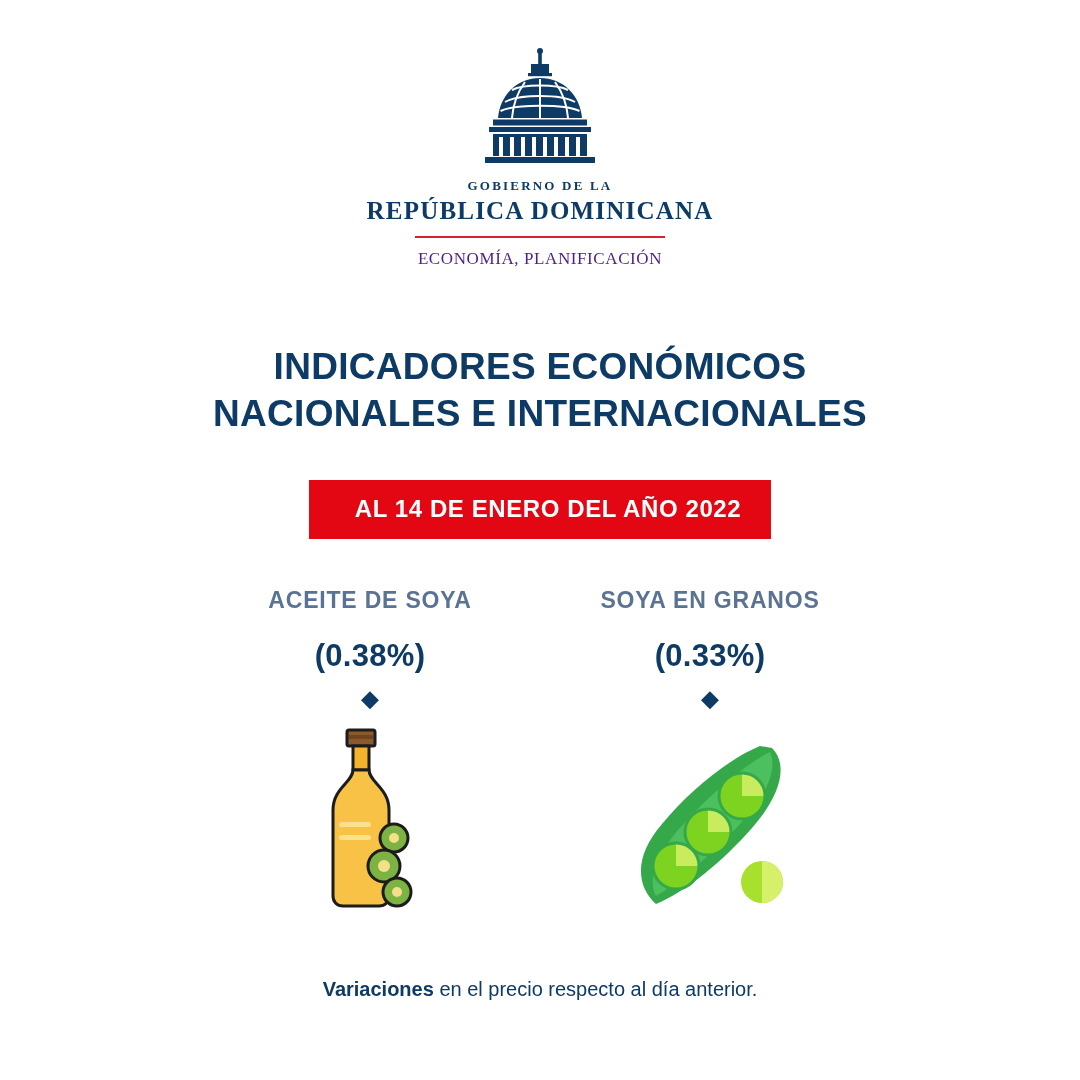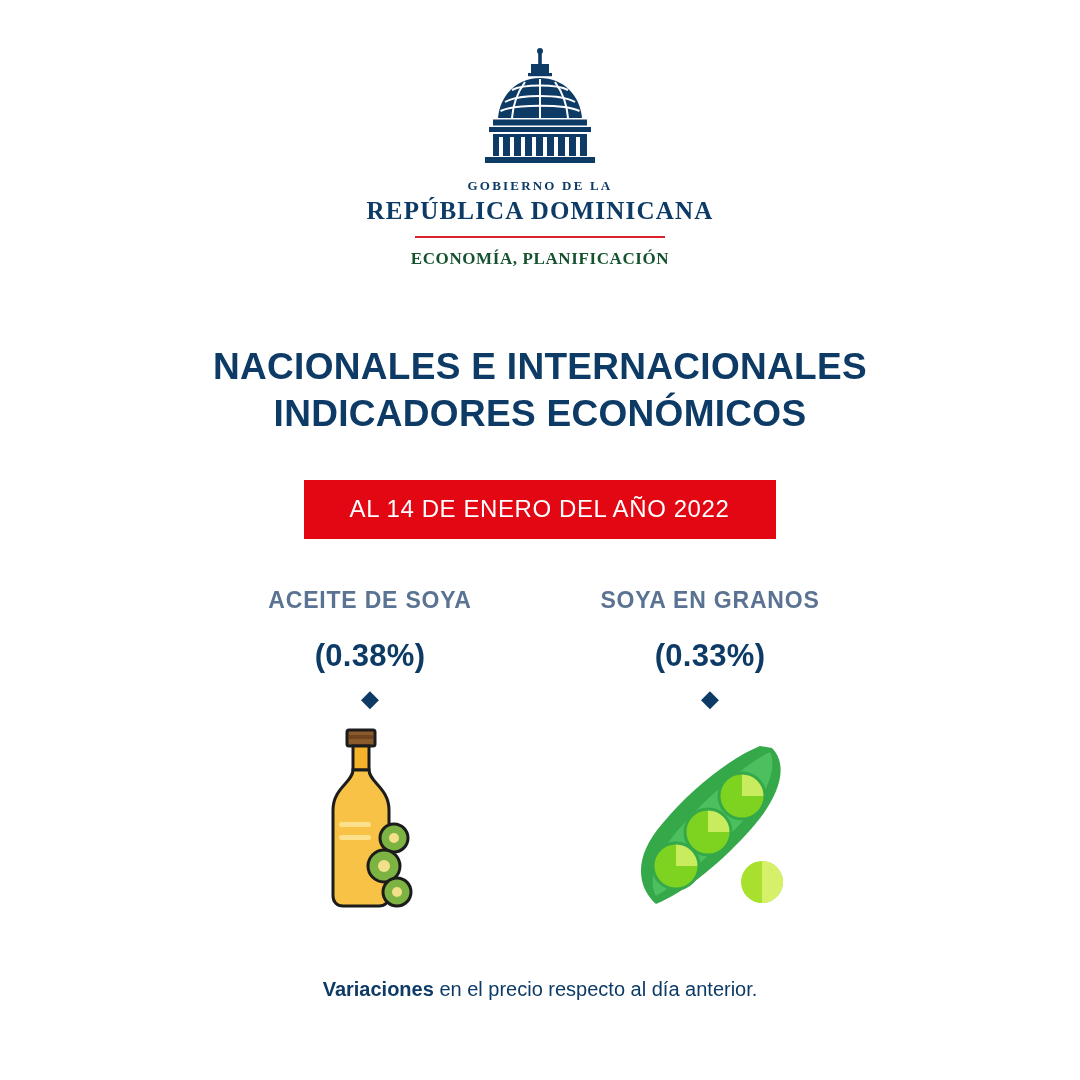--- a/index.html
+++ b/index.html
@@ -53,23 +53,23 @@
   }
   .logo-rule {
     width: 250px;
     height: 2px;
     background: #d8232a;
     margin: 11px 0 10px 0;
   }
   .logo-sub {
     font-family: "Liberation Serif", serif;
     font-size: 17px;
-    font-weight: 700;
+    font-weight: 400;
     letter-spacing: 0.6px;
-    color: #14532d;
+    color: #4c1d95;
     line-height: 1.35;
     text-align: left;
   }
 
   
   .title {
     margin-top: 72px;
     text-align: center;
     color: #0d3b66;
     font-size: 37px;
@@ -77,23 +77,23 @@
     letter-spacing: 0.3px;
     line-height: 1.28;
   }
 
   
   .date-banner {
     margin-top: 42px;
     background: #e30613;
     color: #ffffff;
     font-size: 24px;
-    font-weight: 400;
+    font-weight: 700;
     letter-spacing: 0.6px;
-    padding: 15px 47px 16px 46px;
+    padding: 15px 30px 16px 46px;
     text-align: center;
   }
 
   
   .cards {
     margin-top: 48px;
     display: flex;
     justify-content: center;
     gap: 80px;
   }
@@ -192,22 +192,22 @@
     </span>
     <div class="logo-line-1">GOBIERNO DE LA</div>
     <div class="logo-line-2">REPÚBLICA DOMINICANA</div>
     <div class="logo-rule"></div>
     <div class="logo-sub">
       <div>ECONOMÍA, PLANIFICACIÓN</div>
     </div>
   </div>
 
   <div class="title">
+    <div>INDICADORES ECONÓMICOS</div>
     <div>NACIONALES E INTERNACIONALES</div>
-    <div>INDICADORES ECONÓMICOS</div>
   </div>
 
   <div class="date-banner">AL 14 DE ENERO DEL AÑO 2022</div>
 
   <div class="cards">
 
     <div class="card">
       <div class="card-label">ACEITE DE SOYA</div>
       <div class="card-value">(0.38%)</div>
       <div class="card-arrow">◆</div>

